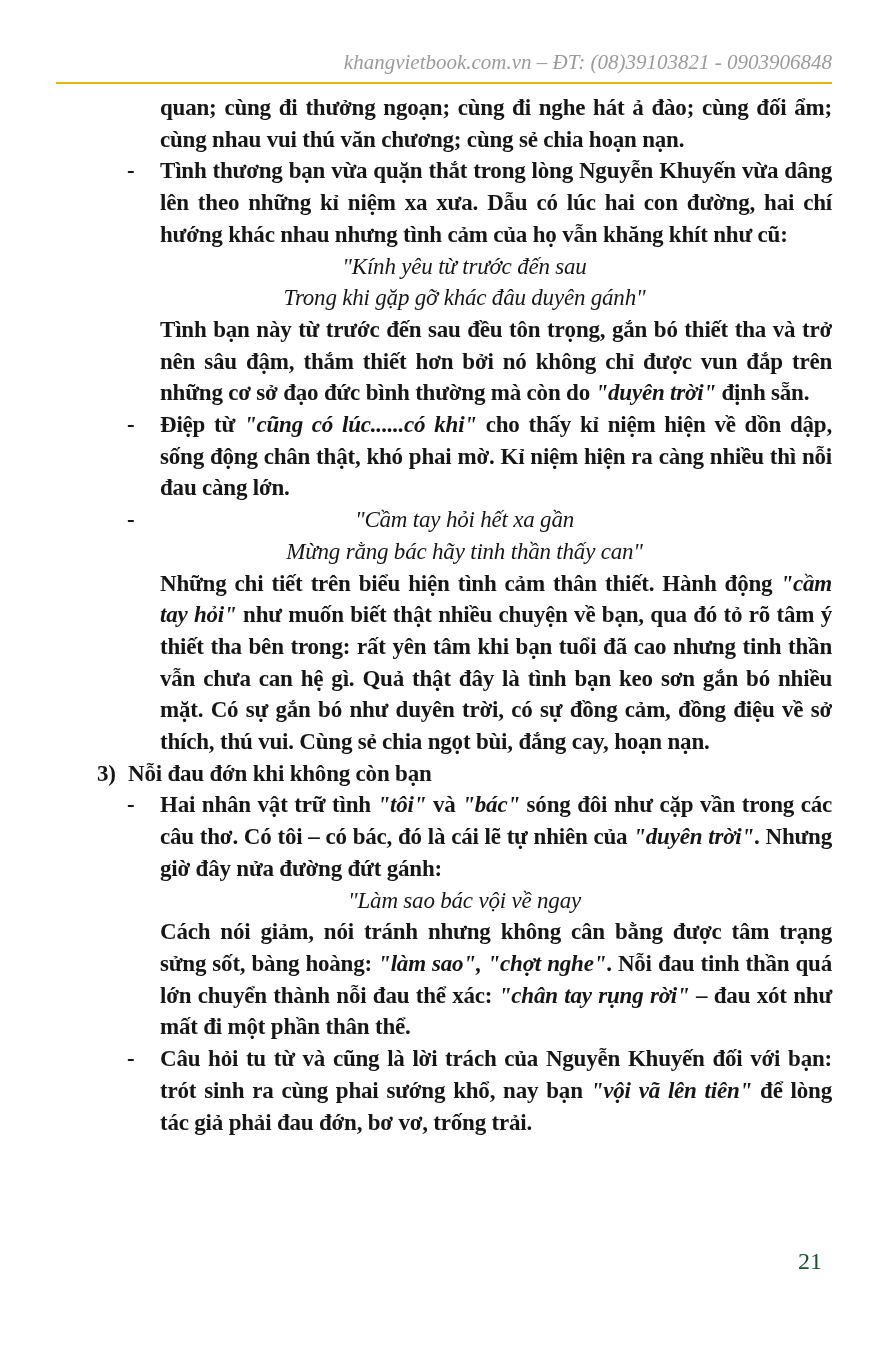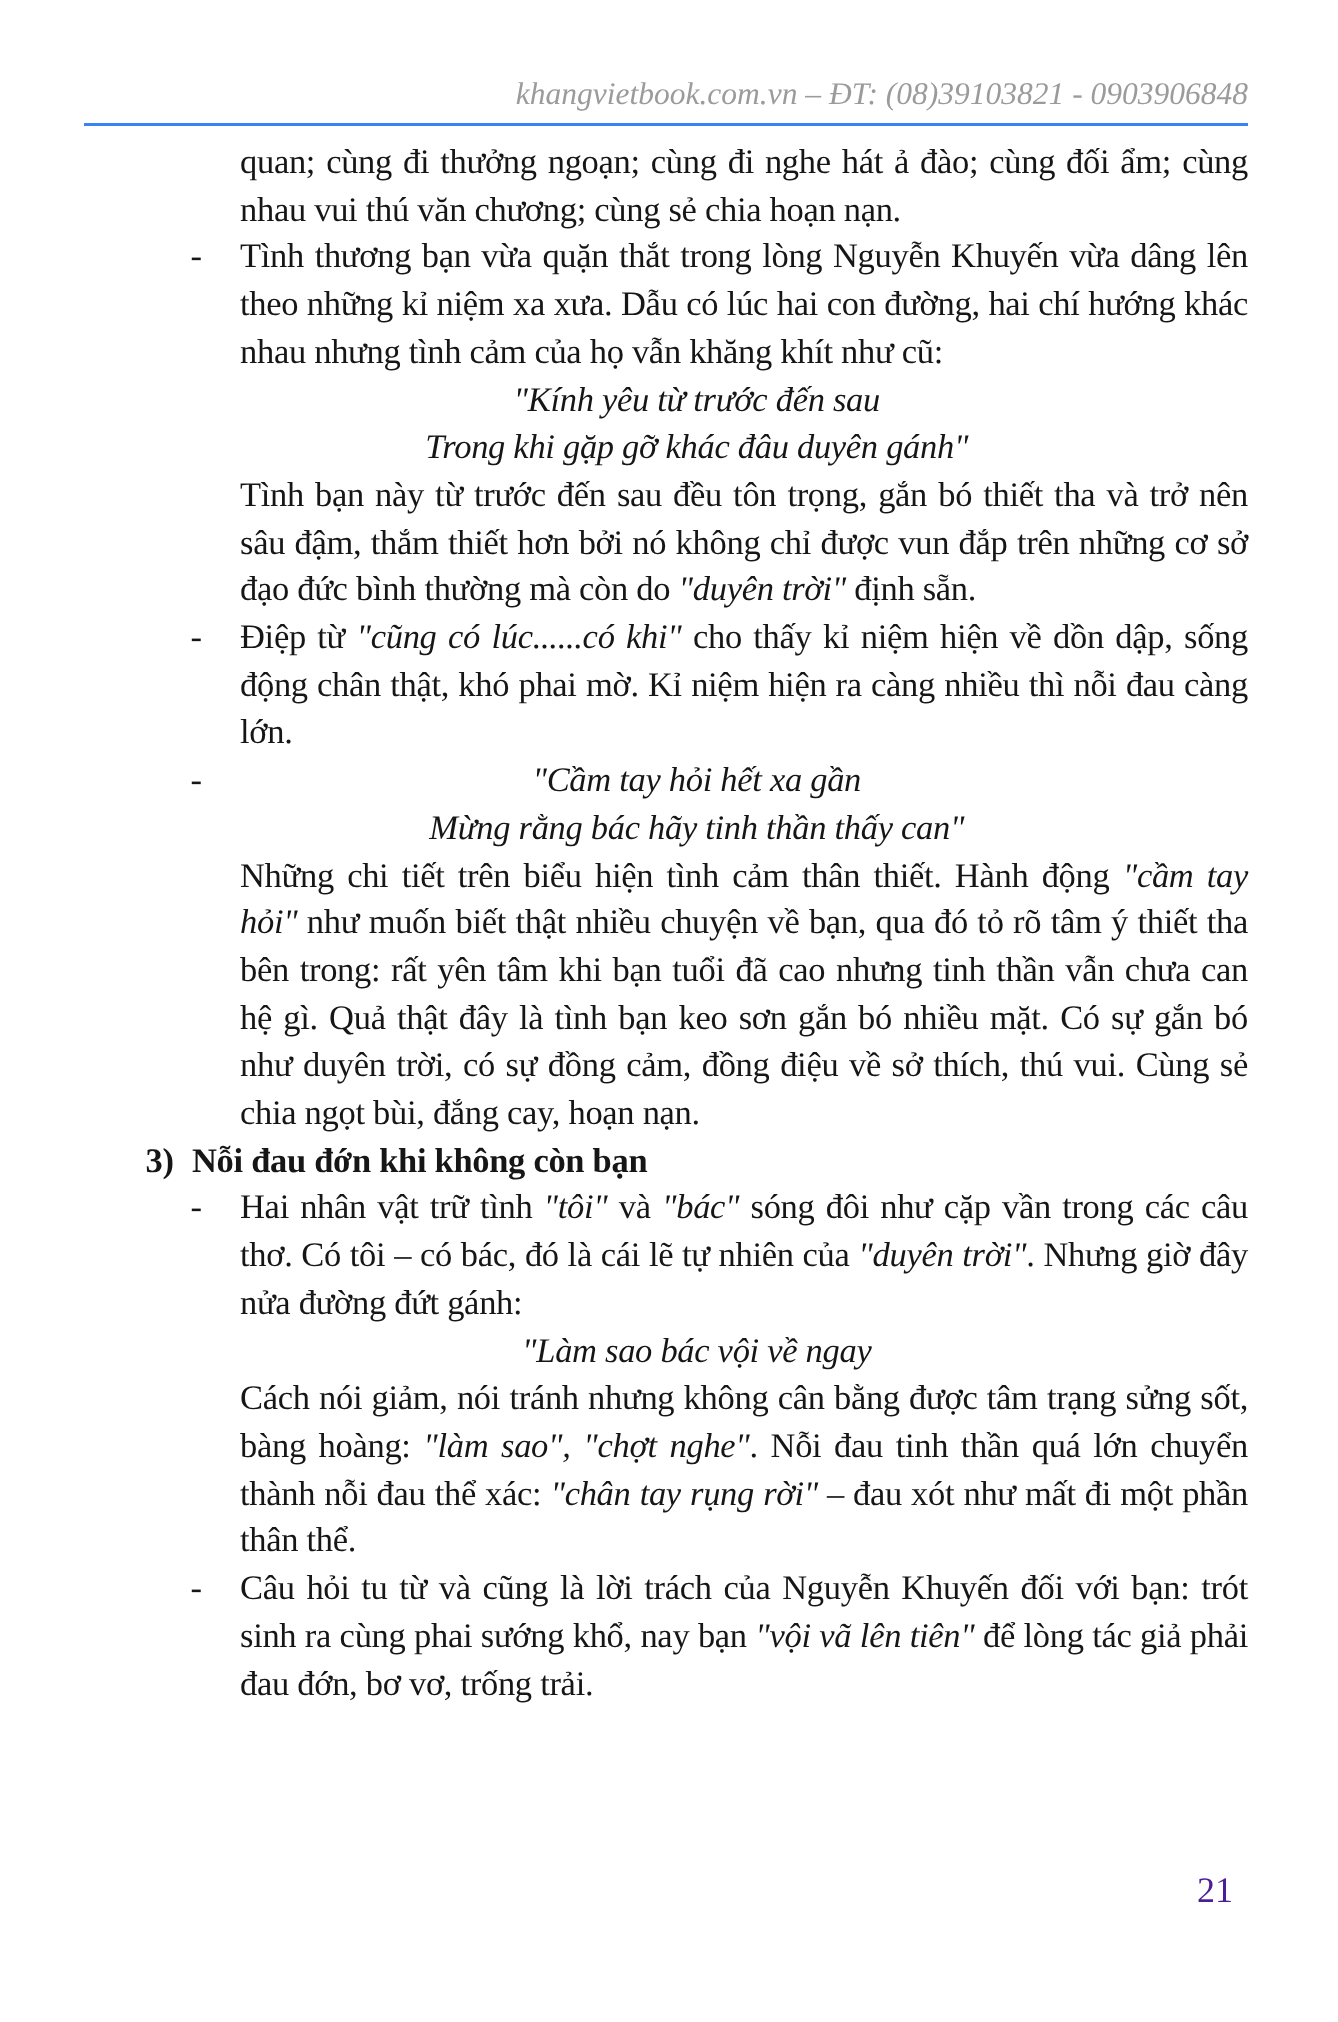--- a/index.html
+++ b/index.html
@@ -8,41 +8,42 @@
     width:892px;height:1348px;
     background:#ffffff;
     overflow:hidden;
     font-family:"Liberation Serif","DejaVu Serif",serif;
   }
   .header{
     position:absolute;
     top:0;left:56px;right:60px;
     padding-top:50px;padding-bottom:7px;
     text-align:right;
-    border-bottom:2px solid #3b82f6;
+    border-bottom:2px solid #eab308;
   }
   .header-text{
     font-style:italic;
     font-size:21px;
     color:#9b9b9b;
     letter-spacing:0px;
   }
   .content{
     position:absolute;
     top:92px;left:97px;width:735px;
     font-size:23px;
     line-height:31.7px;
     color:#161616;
     letter-spacing:-0.2px;
     text-align:justify;
   }
   .para{
     position:relative;
     margin:0 0 0 63px;
     text-align:justify;
+    font-weight:bold;
   }
   .dash{
     position:absolute;
     left:-33px;top:0;
   }
   .verse{
     text-align:center;
     font-style:italic;
   }
   .heading{
@@ -52,21 +53,21 @@
     text-align:left;
   }
   .hnum{
     position:absolute;
     left:0;top:0;
   }
   .pagenum{
     position:absolute;
     top:1248px;right:70px;
     font-size:24px;
-    color:#4c1d95;
+    color:#14532d;
     margin-left:27px;
   }
   i{font-style:italic;}
 </style>
 </head>
 <body>
 
 <div class="page">
   <div class="header">
     <span class="header-text">khangvietbook.com.vn – ĐT: (08)39103821 - 0903906848</span>

